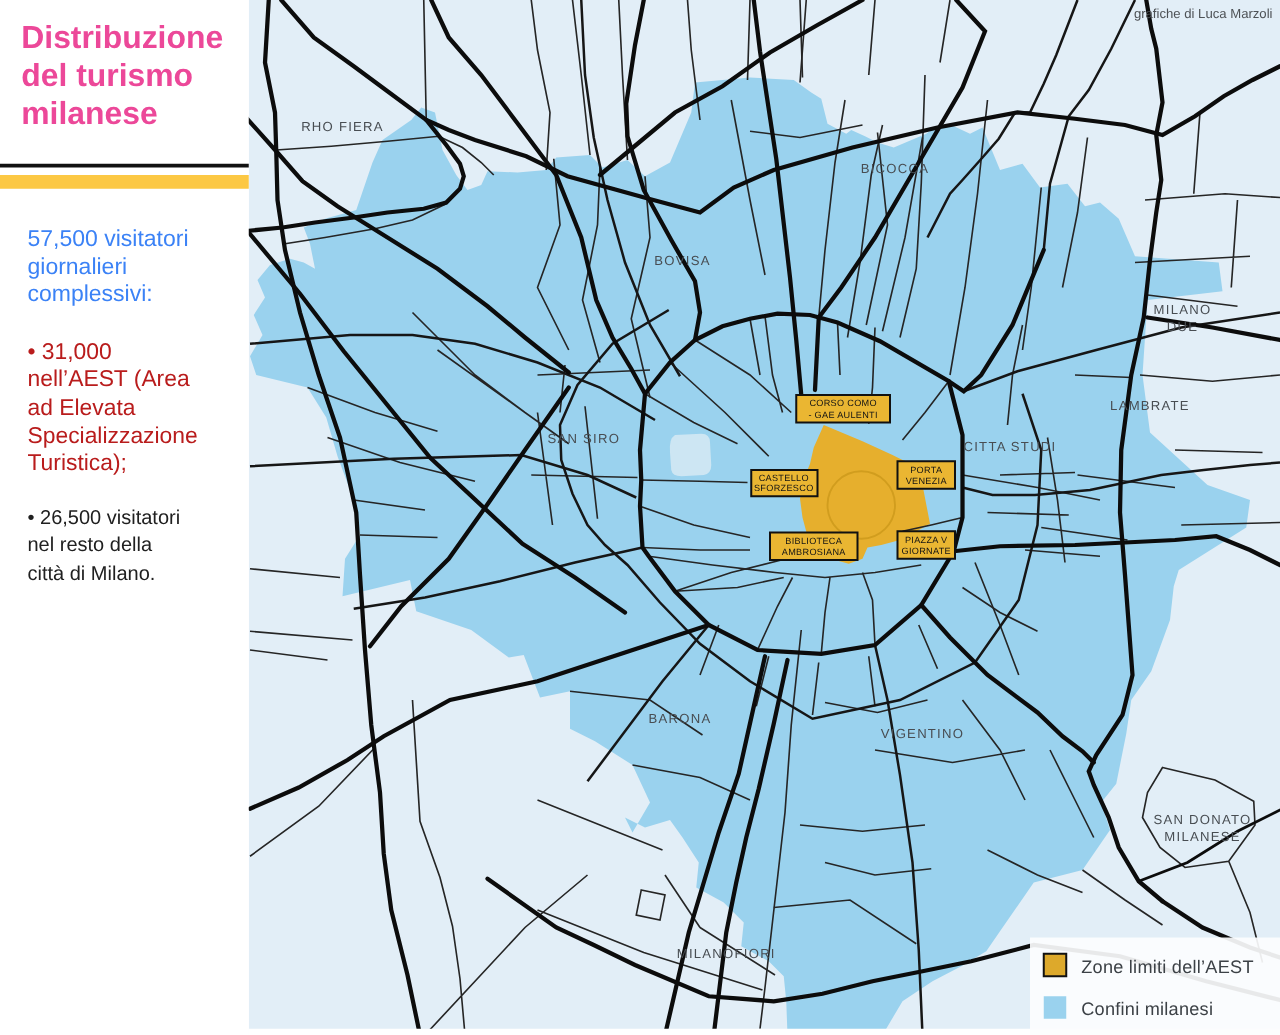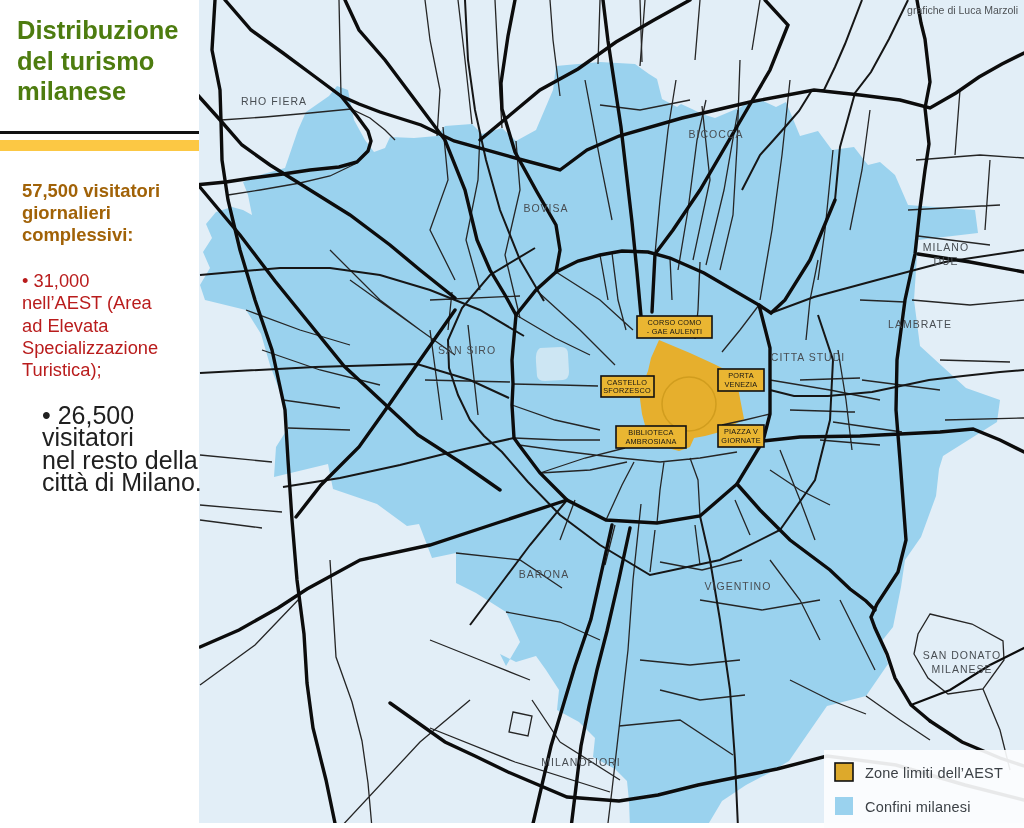--- a/index.html
+++ b/index.html
@@ -210,25 +210,25 @@
     <rect x="835" y="797" width="18" height="18" fill="#9ad2ee"></rect>
 
     <text class="leg" x="865" y="812">Confini milanesi</text>
   </g>
 
   <text x="1018" y="14" text-anchor="end" font-size="10.5" fill="#4e5256" font-family="Liberation Sans,sans-serif">grafiche di Luca Marzoli</text>
 </svg>
 
 <div style="position:absolute;left:0;top:0;width:199px;height:828px;background:#fff;">
 
-  <div style="position:absolute;left:17px;top:15px;width:185px;font-size:25.5px;line-height:30.7px;font-weight:bold;color:#4d7c0f;">Distribuzione<br>del turismo<br>milanese</div>
+  <div style="position:absolute;left:17px;top:15px;width:185px;font-size:25.5px;line-height:30.7px;font-weight:bold;color:#ec4899;">Distribuzione<br>del turismo<br>milanese</div>
 
   <div style="position:absolute;left:0;top:131px;width:199px;height:2.5px;background:#111;"></div>
 
   <div style="position:absolute;left:0;top:140px;width:199px;height:11px;background:#fcc844;"></div>
 
-  <div style="position:absolute;left:22px;top:180px;width:190px;font-size:18.4px;line-height:22px;font-weight:bold;color:#a16207;">57,500 visitatori<br>giornalieri<br>complessivi:</div>
+  <div style="position:absolute;left:22px;top:180px;width:190px;font-size:18.4px;line-height:22px;font-weight:normal;color:#3b82f6;">57,500 visitatori<br>giornalieri<br>complessivi:</div>
 
   <div style="position:absolute;left:22px;top:270px;width:190px;font-size:18.3px;line-height:22.3px;color:#b91c1c;">• 31,000<br>nell’AEST (Area<br>ad Elevata<br>Specializzazione<br>Turistica);</div>
 
-  <div style="position:absolute;left:22px;top:404px;width:190px;font-size:25px;line-height:22.3px;color:#202020;margin-left:20px;">• 26,500 visitatori<br>nel resto della<br>città di Milano.</div>
+  <div style="position:absolute;left:22px;top:404px;width:190px;font-size:16px;line-height:22.3px;color:#202020;">• 26,500 visitatori<br>nel resto della<br>città di Milano.</div>
 </div>
 </div>
 
 </body></html>

